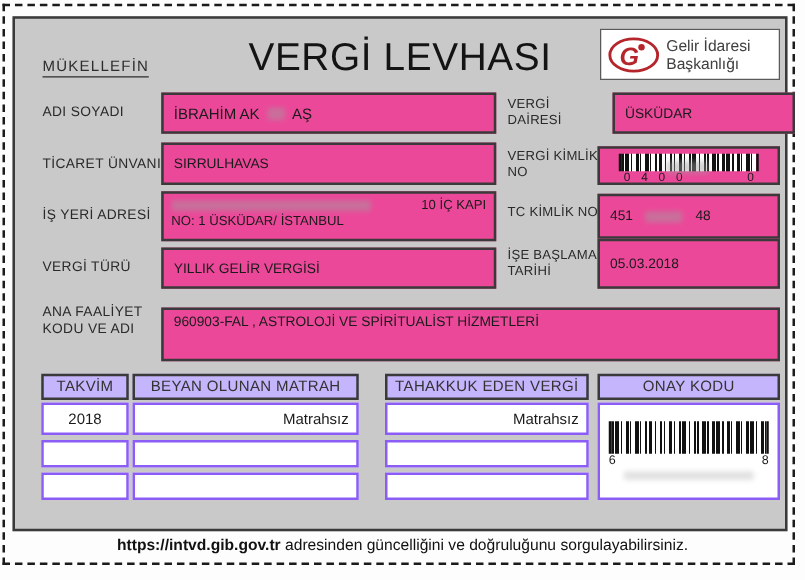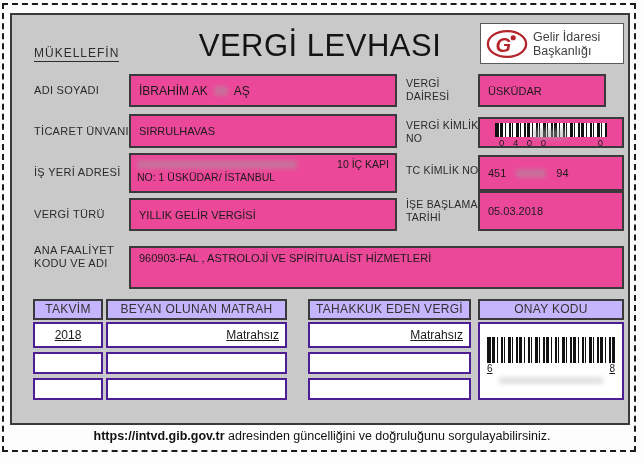--- a/index.html
+++ b/index.html
@@ -31,21 +31,21 @@
   .addr-line2 { padding:1px 6px 0 6px; font-size:10.5px; color:#1a1a1a; }
   .barcode { border-left:2px solid #111; border-right:2px solid #111;
     background-image:repeating-linear-gradient(90deg,
       #111 0 2px, #fff 2px 3px, #111 3px 6px, #fff 6px 8px,
       #111 8px 9px, #fff 9px 12px, #111 12px 14px, #fff 14px 15px,
       #111 15px 16px, #fff 16px 19px, #111 19px 22px, #fff 22px 23px,
       #111 23px 24px, #fff 24px 27px); }
   .digit-row { display:flex; justify-content:space-between; font-size:9.5px; color:#1a1a1a; }
   .hdr { position:absolute; background:#c4b5fd; border:2px solid #3a3a3a; text-align:center;
          font-size:12px; color:#333; line-height:17px; letter-spacing:.3px; }
-  .cell { position:absolute; background:#fff; border:2px solid #4c1d95; font-size:12px; color:#1a1a1a;text-decoration:underline; }
+  .cell { position:absolute; background:#fff; border:2px solid #8b5cf6; font-size:12px; color:#1a1a1a; }
   .cell .c { display:flex; height:100%; align-items:center; justify-content:center; }
   .cell .r { display:flex; height:100%; align-items:center; justify-content:flex-end; padding-right:6px; }
   .footer { position:absolute; left:0; top:429px; width:100%; text-align:center;
             font-size:12.5px; color:#111; }
   .footer .b { font-weight:bold; }
 </style>
 </head>
 <body>
 
 <div class="sheet">
@@ -106,42 +106,42 @@
       <div class="val small top">
           <span>960903-FAL , ASTROLOJİ VE SPİRİTUALİST HİZMETLERİ</span>
         </div>
     </div>
 
     <div class="rlbl" style="top:62px">VERGİ DAİRESİ</div>
     <div class="rlbl" style="top:104px">VERGİ KİMLİK NO</div>
     <div class="rlbl" style="top:149px; white-space:nowrap">TC KİMLİK NO</div>
     <div class="rlbl" style="top:183px">İŞE BAŞLAMA TARİHİ</div>
 
-    <div class="box" style="left:466px; top:59px; width:128px; height:33px">
+    <div class="box" style="left:478px; top:59px; width:146px; height:33px">
       <div class="val small">
           <span>ÜSKÜDAR</span>
         </div>
     </div>
 
     <div class="box" style="left:466px; top:102px; width:146px; height:31px">
       <div style="position:relative; width:112px; margin:4px auto 0 auto">
         <div class="barcode" style="width:112px; height:14px"></div>
         <div class="smudge" style="position:absolute; left:38px; top:6px; width:34px; height:10px"></div>
         <div class="digit-row" style="width:104px; margin-left:4px">
           <span style="letter-spacing:3px">0 4 0 0</span>
           <span>0</span>
         </div>
       </div>
     </div>
 
     <div class="box" style="left:466px; top:140px; width:146px; height:36px">
       <div class="val small" style="gap:10px">
         <span>451</span>
         <span class="smudge" style="width:30px; height:9px"></span>
-        <span>94</span>
+        <span>48</span>
       </div>
     </div>
 
     <div class="box" style="left:466px; top:176px; width:146px; height:40px">
       <div class="val small">
           <span>05.03.2018</span>
         </div>
     </div>
 
     <div class="hdr" style="left:21px;  top:284px; width:70px;  height:21px">TAKVİM</div>

